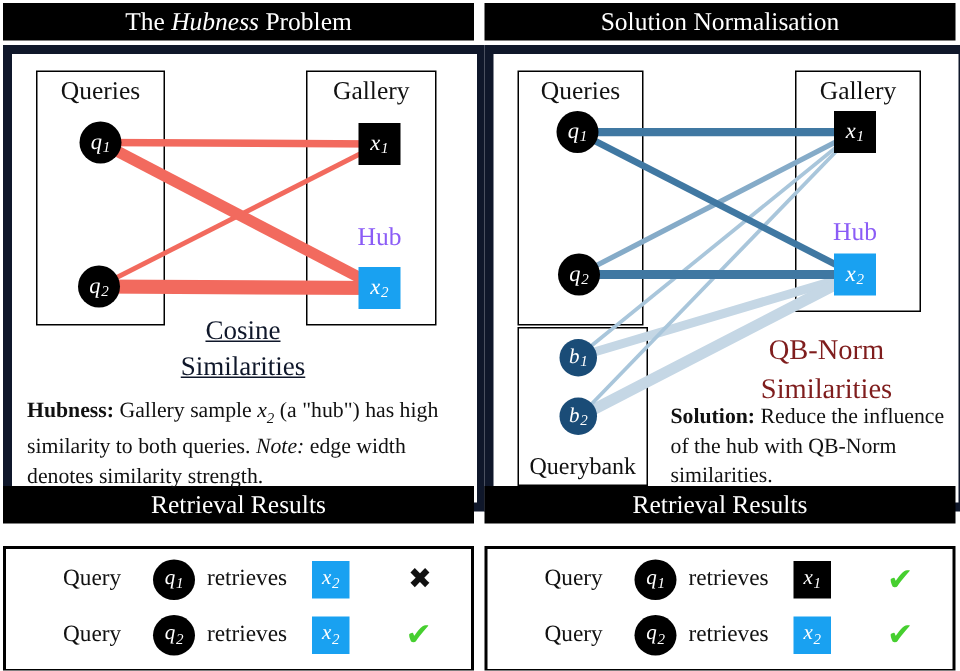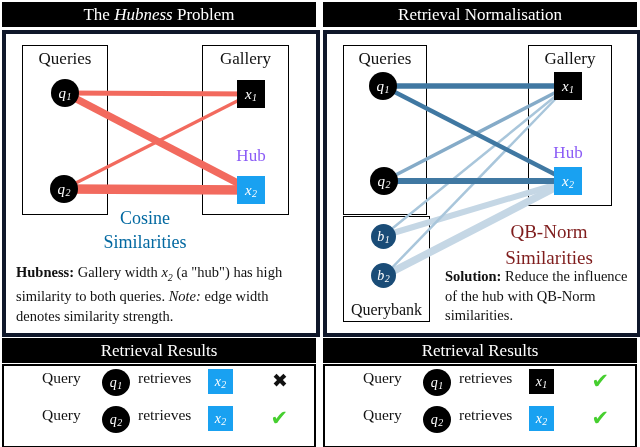--- a/index.html
+++ b/index.html
@@ -10,59 +10,59 @@
   }
   .panel{position:absolute;top:2px;width:314px;height:442px;}
   #panelL{left:2px;}
   #panelR{left:323px;}
 
   .bar{
     position:absolute;left:0;width:314px;height:25px;background:#000;color:#fff;
     text-align:center;font-size:17px;line-height:25px;box-sizing:border-box;
   }
   .bar.title{top:0;}
-  .bar.results-title{top:336px;}
+  .bar.results-title{top:322px;}
 
   .body{
     position:absolute;top:28px;left:0;width:310px;height:299px;
-    border:4px solid #0f172a;background:#fff;
+    border:6px solid #0f172a;background:#fff;
   }
   .gbox{position:absolute;border:1.6px solid #000;background:#fff;box-sizing:border-box;}
   .gbox-label{width:100%;text-align:center;font-size:17px;margin-top:3px;}
   .qb-label{position:absolute;bottom:2px;left:0;width:100%;text-align:center;font-size:16px;}
 
   .edges{position:absolute;top:0;left:0;width:310px;height:299px;overflow:visible;z-index:2;}
 
   .node{
     position:absolute;z-index:3;color:#fff;display:flex;align-items:center;justify-content:center;
     font-style:italic;font-size:15px;
   }
   .node sub, .chip sub{font-size:10px;font-style:italic;margin-left:0.5px;transform:translateY(3px);}
   .circle{width:28px;height:28px;border-radius:50%;background:#000;}
   .bank-circle{width:25px;height:25px;border-radius:50%;background:#1A4C77;font-size:14px;}
   .square{width:28px;height:28px;background:#000;}
   .square.hub{background:#19A1F1;}
 
   .hub-label{position:absolute;z-index:3;width:60px;text-align:center;font-size:17px;color:#8b5cf6;}
   .caption{position:absolute;z-index:3;text-align:center;font-size:18px;line-height:24px;}
-  .caption.red{color:#0369a1;left:51px;top:172px;width:176px;}
+  .caption.red{color:#0f172a;left:66px;top:172px;width:176px;text-decoration:underline;}
   .caption.blue{color:#7f1d1d;left:142px;top:185px;width:160px;font-size:19px;line-height:26px;}
 
   .note{position:absolute;z-index:3;font-size:14.5px;line-height:19.5px;}
   #panelL .note{left:10px;top:229px;width:296px;}
   #panelR .note{left:118px;top:233px;width:192px;}
   .note b{font-weight:bold;}
   .note i.m{font-family:"Liberation Serif",serif;}
   .note sub{font-size:10px;font-style:italic;}
 
   .results{
     position:absolute;top:362px;left:0;width:310px;height:80px;
     border:2px solid #000;background:#fff;box-sizing:content-box;
   }
-  .rrow{display:flex;align-items:flex-start;height:34px;margin-top:3px;padding-left:38px;font-size:15.5px;}
+  .rrow{display:flex;align-items:center;height:34px;margin-top:3px;padding-left:38px;font-size:15.5px;}
   .rrow .w1{width:44px;}
   .chip{
     display:flex;align-items:center;justify-content:center;color:#fff;
     font-style:italic;font-size:14px;flex:0 0 auto;
   }
   .chip.chip-circle{width:28px;height:27px;border-radius:50%;background:#000;margin-left:16px;}
   .rrow .w2{margin-left:8px;width:62px;}
   .chip.chip-square{width:25px;height:25px;margin-left:8px;}
   .chip-square[data-variant="hub"]{background:#19A1F1;}
   .chip-square[data-variant="plain"]{background:#000;}
@@ -108,21 +108,21 @@
         <sub>2</sub>
       </div>
 
     <div class="hub-label" style="left:215px;top:112px;">Hub</div>
 
     <div class="caption red">
       <div>Cosine</div>
       <div>Similarities</div>
     </div>
 
-    <div class="note"><b>Hubness:</b><span> Gallery width </span><i class="m">x</i><sub>2</sub><span> (a "hub") has high similarity to both queries. </span><i>Note:</i><span> edge width denotes similarity strength.</span></div>
+    <div class="note"><b>Hubness:</b><span> Gallery sample </span><i class="m">x</i><sub>2</sub><span> (a "hub") has high similarity to both queries. </span><i>Note:</i><span> edge width denotes similarity strength.</span></div>
   </div>
 
   <div class="bar results-title">Retrieval Results</div>
 
   <div class="results">
     <div class="rrow">
       <span class="w1">Query</span>
       <span class="chip chip-circle">
           <span>q</span>
           <sub>1</sub>
@@ -144,21 +144,21 @@
       <span class="chip chip-square" data-variant="hub">
           <span>x</span>
           <sub>2</sub>
         </span>
       <span class="mark" data-outcome="pass">✔</span>
     </div>
   </div>
 </div>
 
 <div class="panel" id="panelR">
-  <div class="bar title"><span>Retrieval Normalisation</span><i></i><span></span></div>
+  <div class="bar title"><span>Solution Normalisation</span><i></i><span></span></div>
 
   <div class="body">
     <div class="gbox" style="left:16px;top:11px;width:84px;height:170px;">
       <div class="gbox-label">Queries</div>
     </div>
     <div class="gbox" style="left:201px;top:11px;width:84px;height:161px;">
       <div class="gbox-label">Gallery</div>
     </div>
     <div class="gbox" style="left:16px;top:182px;width:87px;height:106px;padding-left:29px;">
       <div class="qb-label">Querybank</div>

